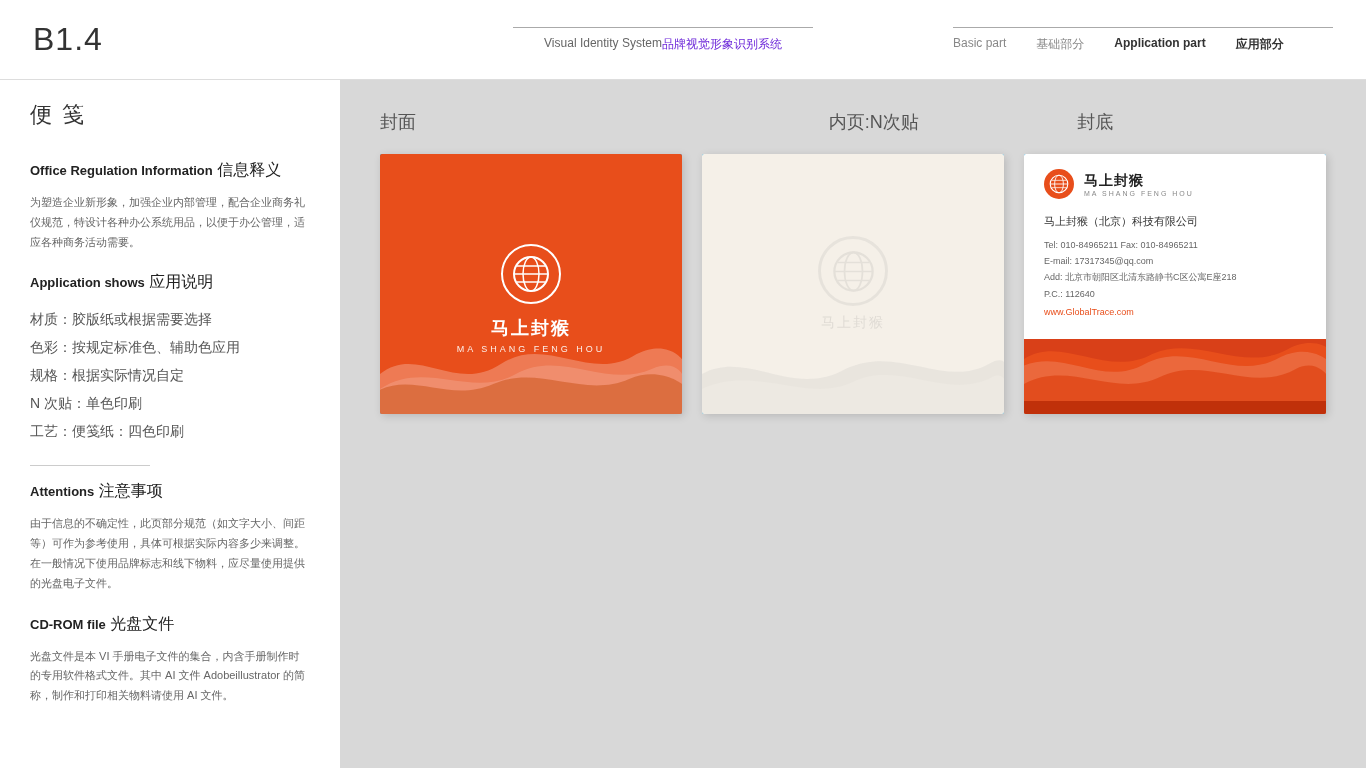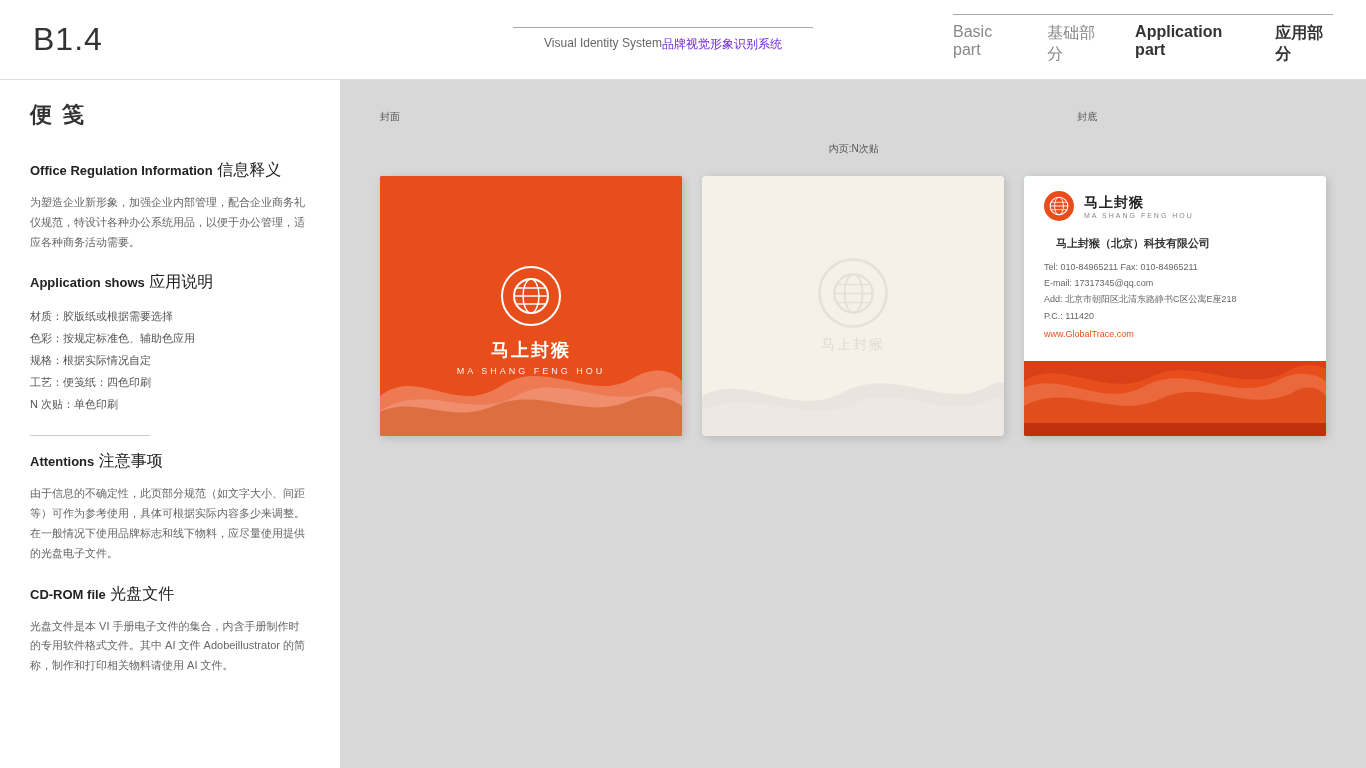--- a/index.html
+++ b/index.html
@@ -70,21 +70,21 @@
     }
     .header-right-line {
       width: 380px;
       height: 1px;
       background: #aaa;
       margin-bottom: 8px;
     }
     .header-right-nav {
       display: flex;
       gap: 30px;
-      font-size: 16px;
+      font-size: 12px;
     }
     .nav-basic { color: #888; }
     .nav-app { color: #333; font-weight: 600; }
 
     
     .main {
       display: flex;
       flex: 1;
       overflow: hidden;
     }
@@ -93,21 +93,21 @@
     .sidebar {
       width: 340px;
       padding: 20px 30px;
       flex-shrink: 0;
       border-right: none;
       overflow-y: auto;
     }
     .sidebar-title {
       font-size: 22px;
       color: #333;
-      font-weight: 700;
+      font-weight: 400;
       margin-bottom: 30px;
       letter-spacing: 2px;
     }
     .section-heading {
       margin-bottom: 12px;
     }
     .section-heading-en {
       font-size: 13px;
       font-weight: 700;
       color: #222;
@@ -116,21 +116,21 @@
       font-size: 16px;
       color: #222;
     }
     .section-body {
       font-size: 11px;
       color: #666;
       line-height: 1.8;
       margin-bottom: 20px;
     }
     .sub-item {
-      font-size: 11px;
+      font-size: 14px;
       color: #555;
       line-height: 2;
     }
     .divider-h {
       width: 120px;
       height: 1px;
       background: #ccc;
       margin: 15px 0;
     }
 
@@ -142,21 +142,21 @@
       display: flex;
       flex-direction: column;
     }
 
     .content-labels {
       display: flex;
       gap: 0;
       margin-bottom: 20px;
     }
     .content-label {
-      font-size: 10px;
+      font-size: 18px;
       color: #555;
       flex: 1;
     }
     .content-label:nth-child(2) {
       margin-left: 10px;
     }
 
     .cards-row {
       display: flex;
       gap: 20px;
@@ -291,23 +291,22 @@
       letter-spacing: 1px;
     }
     .back-brand-en {
       font-size: 7px;
       color: #888;
       letter-spacing: 2px;
     }
     .back-company {
       font-size: 11px;
       color: #333;
-      font-weight: 700;
+      font-weight: 400;
       margin-bottom: 8px;
-      margin-left: 12px;
     }
     .back-info {
       font-size: 9px;
       color: #666;
       line-height: 1.8;
     }
     .back-website {
       font-size: 9px;
       color: #e84e1b;
       margin-top: 5px;
@@ -365,43 +364,43 @@
     <div class="section-body">为塑造企业新形象，加强企业内部管理，配合企业商务礼仪规范，特设计各种办公系统用品，以便于办公管理，适应各种商务活动需要。</div>
 
     <div class="section-heading">
       <span class="section-heading-en">Application shows</span>
       <span class="section-heading-cn">应用说明</span>
     </div>
     <div class="section-body">
       <div class="sub-item">材质：胶版纸或根据需要选择</div>
       <div class="sub-item">色彩：按规定标准色、辅助色应用</div>
       <div class="sub-item">规格：根据实际情况自定</div>
+      <div class="sub-item">N 次贴：单色印刷</div>
       <div class="sub-item">工艺：便笺纸：四色印刷</div>
-      <div class="sub-item">N 次贴：单色印刷</div>
     </div>
 
     <div class="divider-h"></div>
 
     <div class="section-heading">
       <span class="section-heading-en">Attentions</span>
       <span class="section-heading-cn">注意事项</span>
     </div>
     <div class="section-body">由于信息的不确定性，此页部分规范（如文字大小、间距等）可作为参考使用，具体可根据实际内容多少来调整。在一般情况下使用品牌标志和线下物料，应尽量使用提供的光盘电子文件。</div>
 
     <div class="section-heading">
       <span class="section-heading-en">CD-ROM file</span>
       <span class="section-heading-cn">光盘文件</span>
     </div>
     <div class="section-body">光盘文件是本 VI 手册电子文件的集合，内含手册制作时的专用软件格式文件。其中 AI 文件 Adobeillustrator 的简称，制作和打印相关物料请使用 AI 文件。</div>
   </div>
 
   <div class="content-area">
     <div class="content-labels">
       <span class="content-label">封面</span>
-      <span class="content-label" style="margin-left: 200px; margin-top: 32px;">内页:N次贴</span>
+      <span class="content-label" style="margin-left: 200px;">内页:N次贴</span>
       <span class="content-label">封底</span>
     </div>
 
     <div class="cards-row">
 
       <div class="card">
         <div class="card-cover">
           <div class="logo-circle">
             <svg viewBox="0 0 40 40">
 
@@ -465,21 +464,21 @@
               <div>
                 <div class="back-brand-cn">马上封猴</div>
                 <div class="back-brand-en">MA SHANG FENG HOU</div>
               </div>
             </div>
             <div class="back-company">马上封猴（北京）科技有限公司</div>
             <div class="back-info">
               <div>Tel: 010-84965211  Fax: 010-84965211</div>
               <div>E-mail: 17317345@qq.com</div>
               <div>Add: 北京市朝阳区北清东路静书C区公寓E座218</div>
-              <div>P.C.: 111420</div>
+              <div>P.C.: 112640</div>
             </div>
             <div class="back-website">www.GlobalTrace.com</div>
           </div>
 
           <div class="card-back-bottom">
             <svg style="width:100%;height:100%;" viewBox="0 0 400 75" preserveAspectRatio="none">
               <rect width="400" height="75" fill="#e84e1b"></rect>
               <path d="M0,20 C50,-5 110,40 170,15 C230,-5 290,35 350,10 C380,-2 400,8 400,8 L400,0 L0,0 Z" fill="#d94018"></path>
               <path d="M-10,30 C50,5 100,50 160,25 C220,0 280,45 340,18 C375,5 400,20 400,20 L400,75 L0,75 Z" fill="rgba(255,255,255,0.15)"></path>
               <path d="M0,45 C60,20 120,60 180,38 C240,16 300,55 360,30 C385,20 400,35 400,35 L400,75 L0,75 Z" fill="rgba(220,60,10,0.6)"></path>

